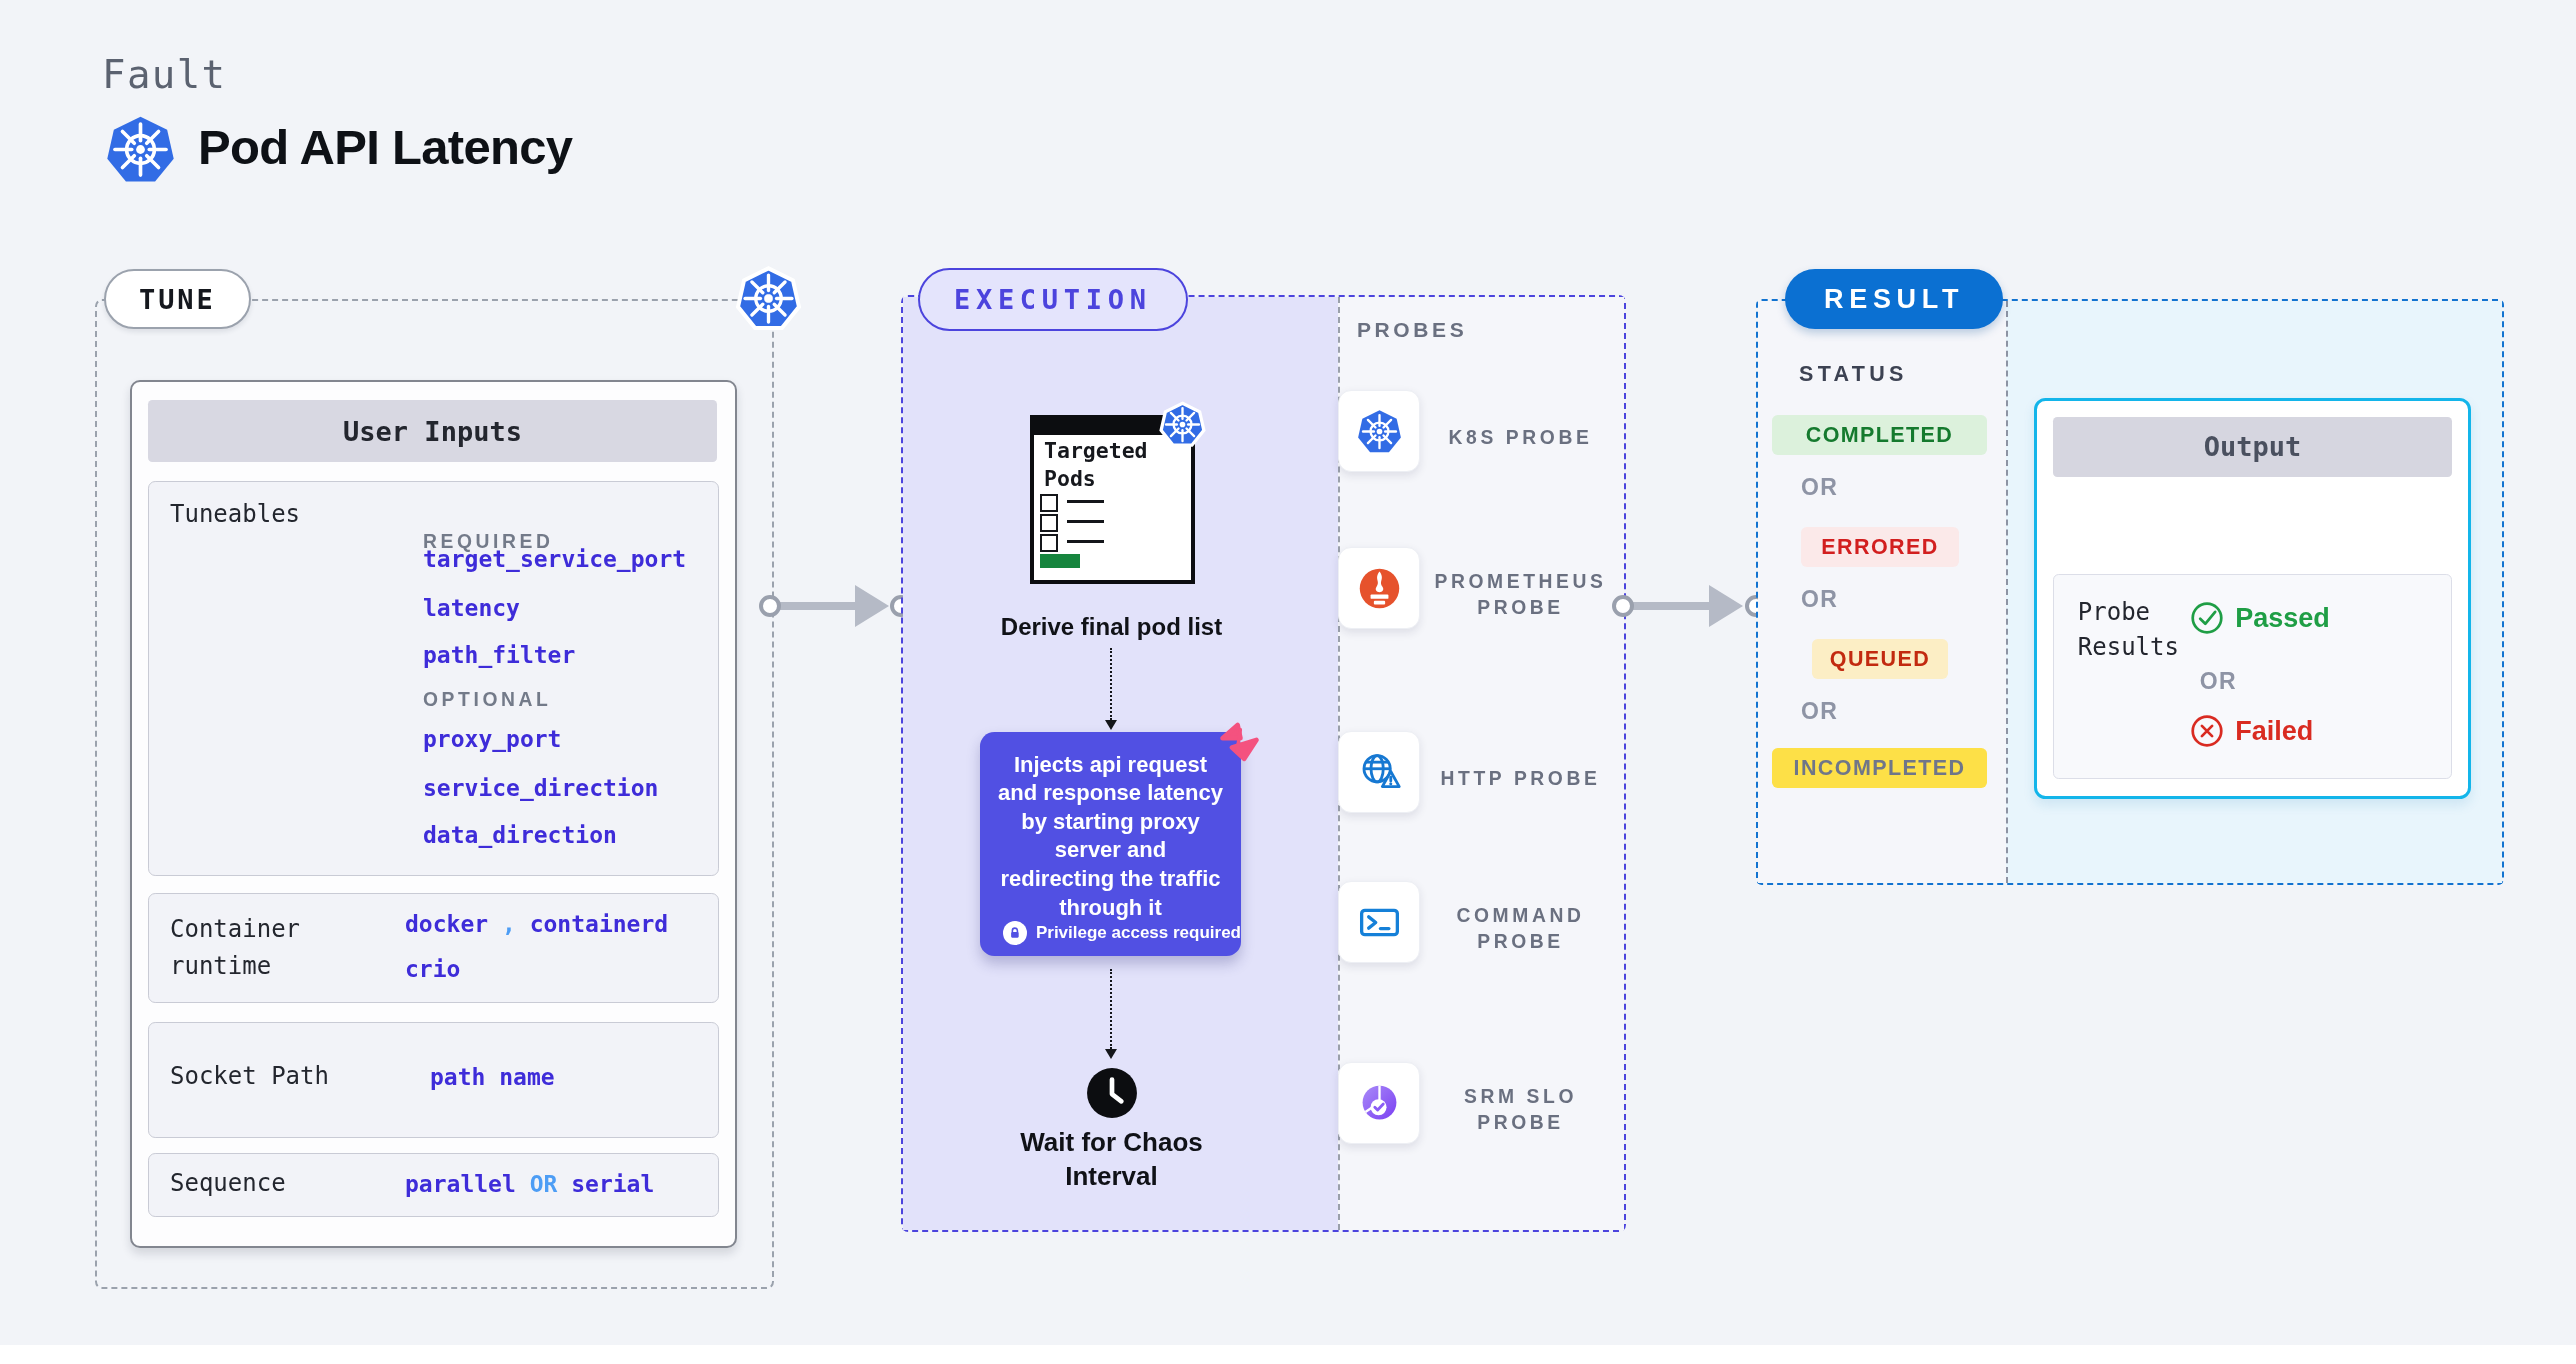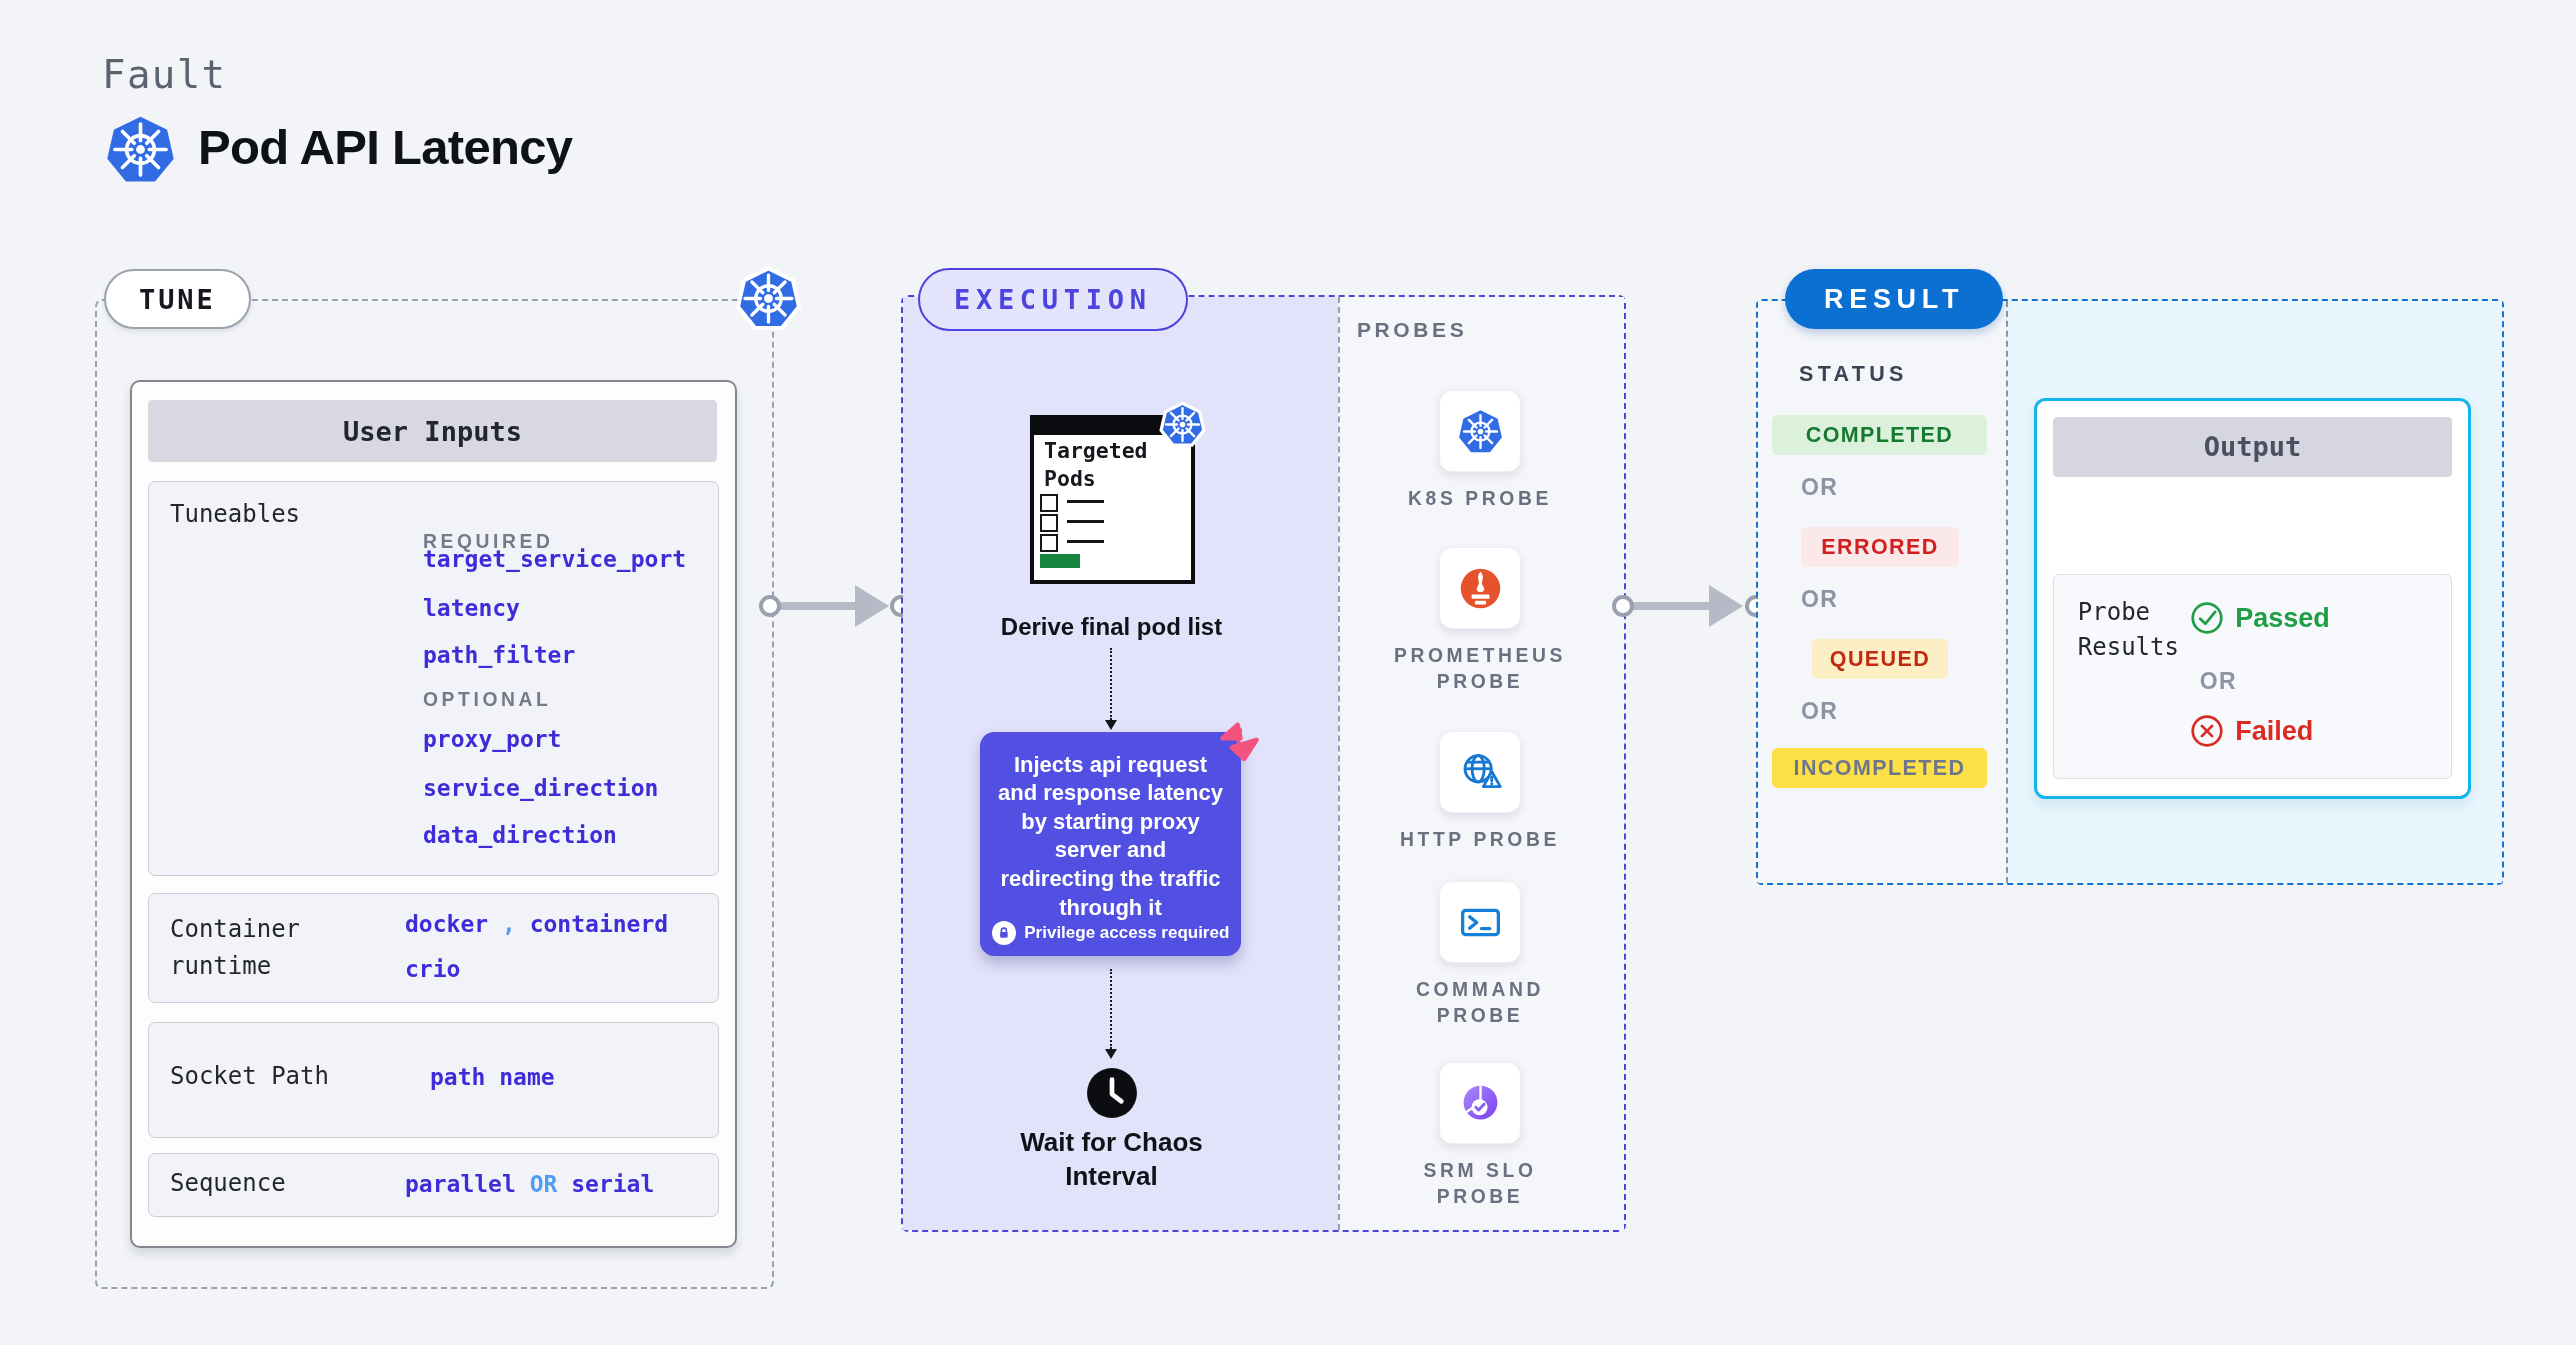--- a/index.html
+++ b/index.html
@@ -50,31 +50,31 @@
   .pods-doc-bar{position:absolute;left:0;top:0;width:100%;height:15.8px;background:#0c0d10;}
   .doc-k8s{left:1159px;top:401px;width:47px;height:47px;z-index:3;}
   .pods-title{left:1044px;top:437px;width:115px;font-size:21.5px;font-weight:700;color:#16181d;line-height:1.32;z-index:3;}
   .chk{position:absolute;width:14.3px;height:14.3px;border:2.9px solid #14161a;background:#fff;z-index:3;}
   .chk-line{position:absolute;width:37px;height:2.9px;background:#14161a;z-index:3;}
   .green-bar{left:1040px;top:554px;width:40px;height:14.3px;background:#16853e;z-index:3;}
 
   .derive-label{left:968px;top:613px;width:287px;text-align:center;font-size:24px;font-weight:800;color:#101217;}
   .inject-card{left:980px;top:732px;width:261px;height:224px;background:#5150e3;border-radius:14.3px;box-shadow:0 7.2px 13px rgba(40,40,120,.25);z-index:2;}
   .inject-text{position:absolute;left:15.8px;right:15.8px;top:18.6px;text-align:center;font-size:22px;line-height:1.3;font-weight:700;color:#ffffff;}
-  .privilege-row{position:absolute;left:0;right:0;bottom:11.5px;display:flex;align-items:center;justify-content:center;gap:8.6px;}
+  .privilege-row{position:absolute;left:0;right:0;bottom:11.5px;display:flex;align-items:center;justify-content:flex-end;gap:8.6px;}
   .privilege-text{color:#ffffff;font-size:17px;font-weight:600;}
   .lock-badge{width:24px;height:24px;border-radius:50%;background:#ffffff;display:flex;align-items:center;justify-content:center;}
   .chaos-logo{left:1216px;top:719px;width:47px;height:43px;z-index:3;}
 
   .clock-icon{left:1086px;top:1067px;width:52px;height:52px;}
   .wait-label{left:1004px;top:1126px;width:215px;text-align:center;font-size:26px;font-weight:800;color:#101217;line-height:1.3;}
 
   
   .probes-header{left:1357px;top:318px;font-size:21px;font-weight:700;letter-spacing:3.6px;color:#6a7080;}
-  .probe-item{position:absolute;left:1338px;width:284px;display:flex;flex-direction:column;align-items:center;}
+  .probe-item{position:absolute;left:1338px;width:284px;display:flex;flex-direction:row;align-items:center;}
   .probe-card{width:80px;height:80px;background:#ffffff;border:0.7px solid #edeff4;border-radius:13px;box-shadow:0 3.6px 8.6px rgba(26,32,64,.10);display:flex;align-items:center;justify-content:center;}
   .probe-label{margin-top:14.3px;width:201px;text-align:center;font-size:19.3px;font-weight:700;letter-spacing:3.6px;color:#6a7080;line-height:1.35;}
   .probe-icon{width:47px;height:47px;}
 
   
   .result-box{left:1756px;top:299px;width:744px;height:582px;border:2.9px dashed #1273d0;border-radius:5.7px;display:flex;}
   .result-left{width:248px;height:100%;background:#f5f6fa;}
   .result-right{flex:1;height:100%;background:#e8f5fc;border-left:2.1px dashed #8d93a3;}
   .result-pill{left:1785px;top:269px;height:60px;padding:0 39px;background:#0b70d2;color:#ffffff;font-size:27px;font-weight:800;letter-spacing:5.7px;box-shadow:0 4.3px 8.6px rgba(10,80,150,.25);}
   .status-label{left:1799px;top:362px;font-size:21.5px;font-weight:800;letter-spacing:4.3px;color:#3c4252;}

